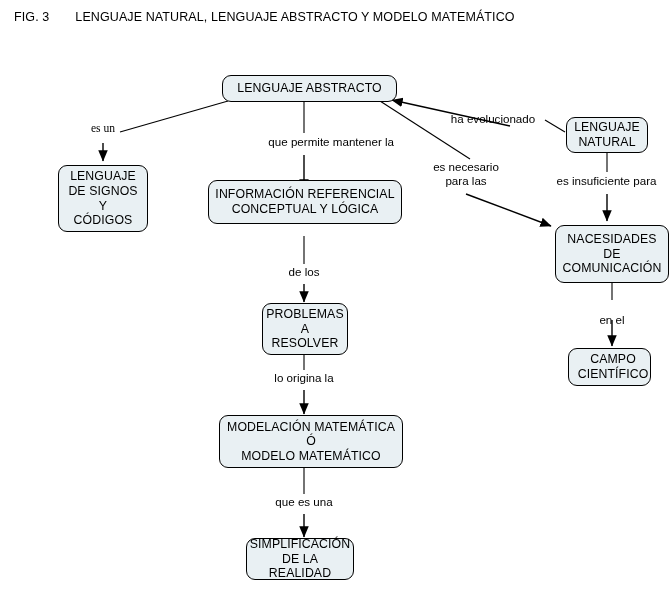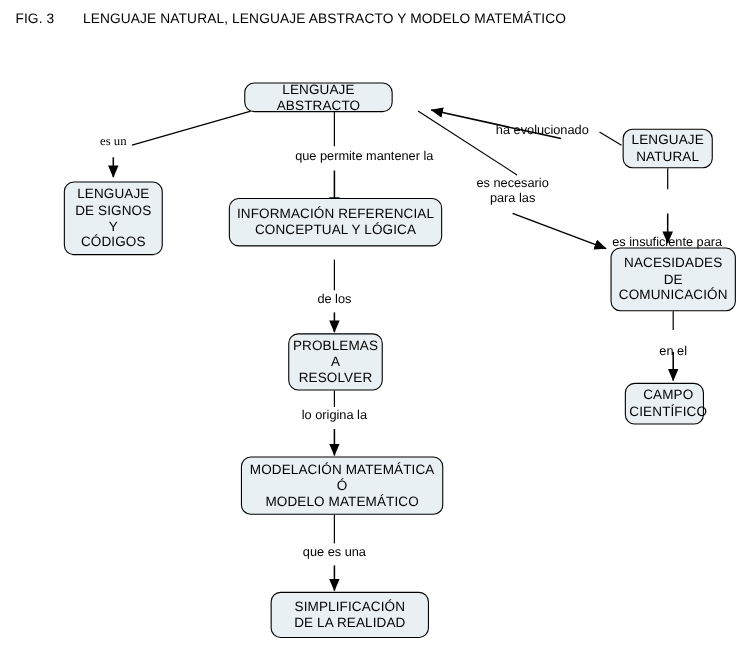--- a/index.html
+++ b/index.html
@@ -92,61 +92,61 @@
   <path d="M 380,101 L 470,159" fill="none" stroke="#000" stroke-width="1.1"></path>
   <path d="M 466,194 L 551,226" fill="none" stroke="#000" stroke-width="1.4" marker-end="url(#arrowhead)"></path>
 
   <path d="M 607,153 L 607,172" fill="none" stroke="#000" stroke-width="1.1"></path>
   <path d="M 607,194 L 607,221" fill="none" stroke="#000" stroke-width="1.4" marker-end="url(#arrowhead)"></path>
 
   <path d="M 612,283 L 612,300" fill="none" stroke="#000" stroke-width="1.1"></path>
   <path d="M 612,320 L 612,346" fill="none" stroke="#000" stroke-width="1.4" marker-end="url(#arrowhead)"></path>
 </svg>
 
-<div class="node" style="left:222px; top:75px; width:135px; height:27px;">LENGUAJE ABSTRACTO</div>
+<div class="node" style="left:222px; top:75px; width:175px; height:27px;">LENGUAJE ABSTRACTO</div>
 
 <div class="node" style="left:58px; top:165px; width:90px; height:67px;">LENGUAJE
 DE SIGNOS
 Y
 CÓDIGOS</div>
 
 <div class="node" style="left:208px; top:180px; width:194px; height:44px;">INFORMACIÓN REFERENCIAL
 CONCEPTUAL Y LÓGICA</div>
 
 <div class="node" style="left:262px; top:303px; width:86px; height:52px;">PROBLEMAS
 A
 RESOLVER</div>
 
 <div class="node" style="left:219px; top:415px; width:184px; height:53px;">MODELACIÓN MATEMÁTICA
 Ó
 MODELO MATEMÁTICO</div>
 
-<div class="node" style="left:246px; top:538px; width:144px; height:42px;">SIMPLIFICACIÓN
+<div class="node" style="left:246px; top:538px; width:108px; height:42px;">SIMPLIFICACIÓN
 DE LA REALIDAD</div>
 
 <div class="node" style="left:566px; top:117px; width:82px; height:36px;">LENGUAJE
 NATURAL</div>
 
 <div class="node" style="left:555px; top:225px; width:114px; height:58px;">NACESIDADES
 DE
 COMUNICACIÓN</div>
 
-<div class="node" style="left:568px; top:348px; width:72px; height:38px;padding-left:11px;">CAMPO
+<div class="node" style="left:568px; top:348px; width:83px; height:38px;padding-left:11px;">CAMPO
 CIENTÍFICO</div>
 
 <div class="link-label" style="left:63px; top:122px; width:80px;font-family:Liberation Serif, serif;">es un</div>
 
 <div class="link-label" style="left:214px; top:135px; width:180px;text-align:right;">que permite mantener la</div>
 
 <div class="link-label" style="left:274px; top:265px; width:60px;">de los</div>
 
 <div class="link-label" style="left:254px; top:371px; width:100px;">lo origina la</div>
 
 <div class="link-label" style="left:259px; top:495px; width:90px;">que es una</div>
 
 <div class="link-label" style="left:437px; top:112px; width:112px;">ha evolucionado</div>
 
 <div class="link-label" style="left:418px; top:160px; width:96px;">es necesario
 para las</div>
 
-<div class="link-label" style="left:541px; top:174px; width:131px;margin-top:40px;">es insuficiente para</div>
+<div class="link-label" style="left:541px; top:174px; width:131px;">es insuficiente para</div>
 
 <div class="link-label" style="left:582px; top:313px; width:60px;">en el</div>
 
 </body></html>

